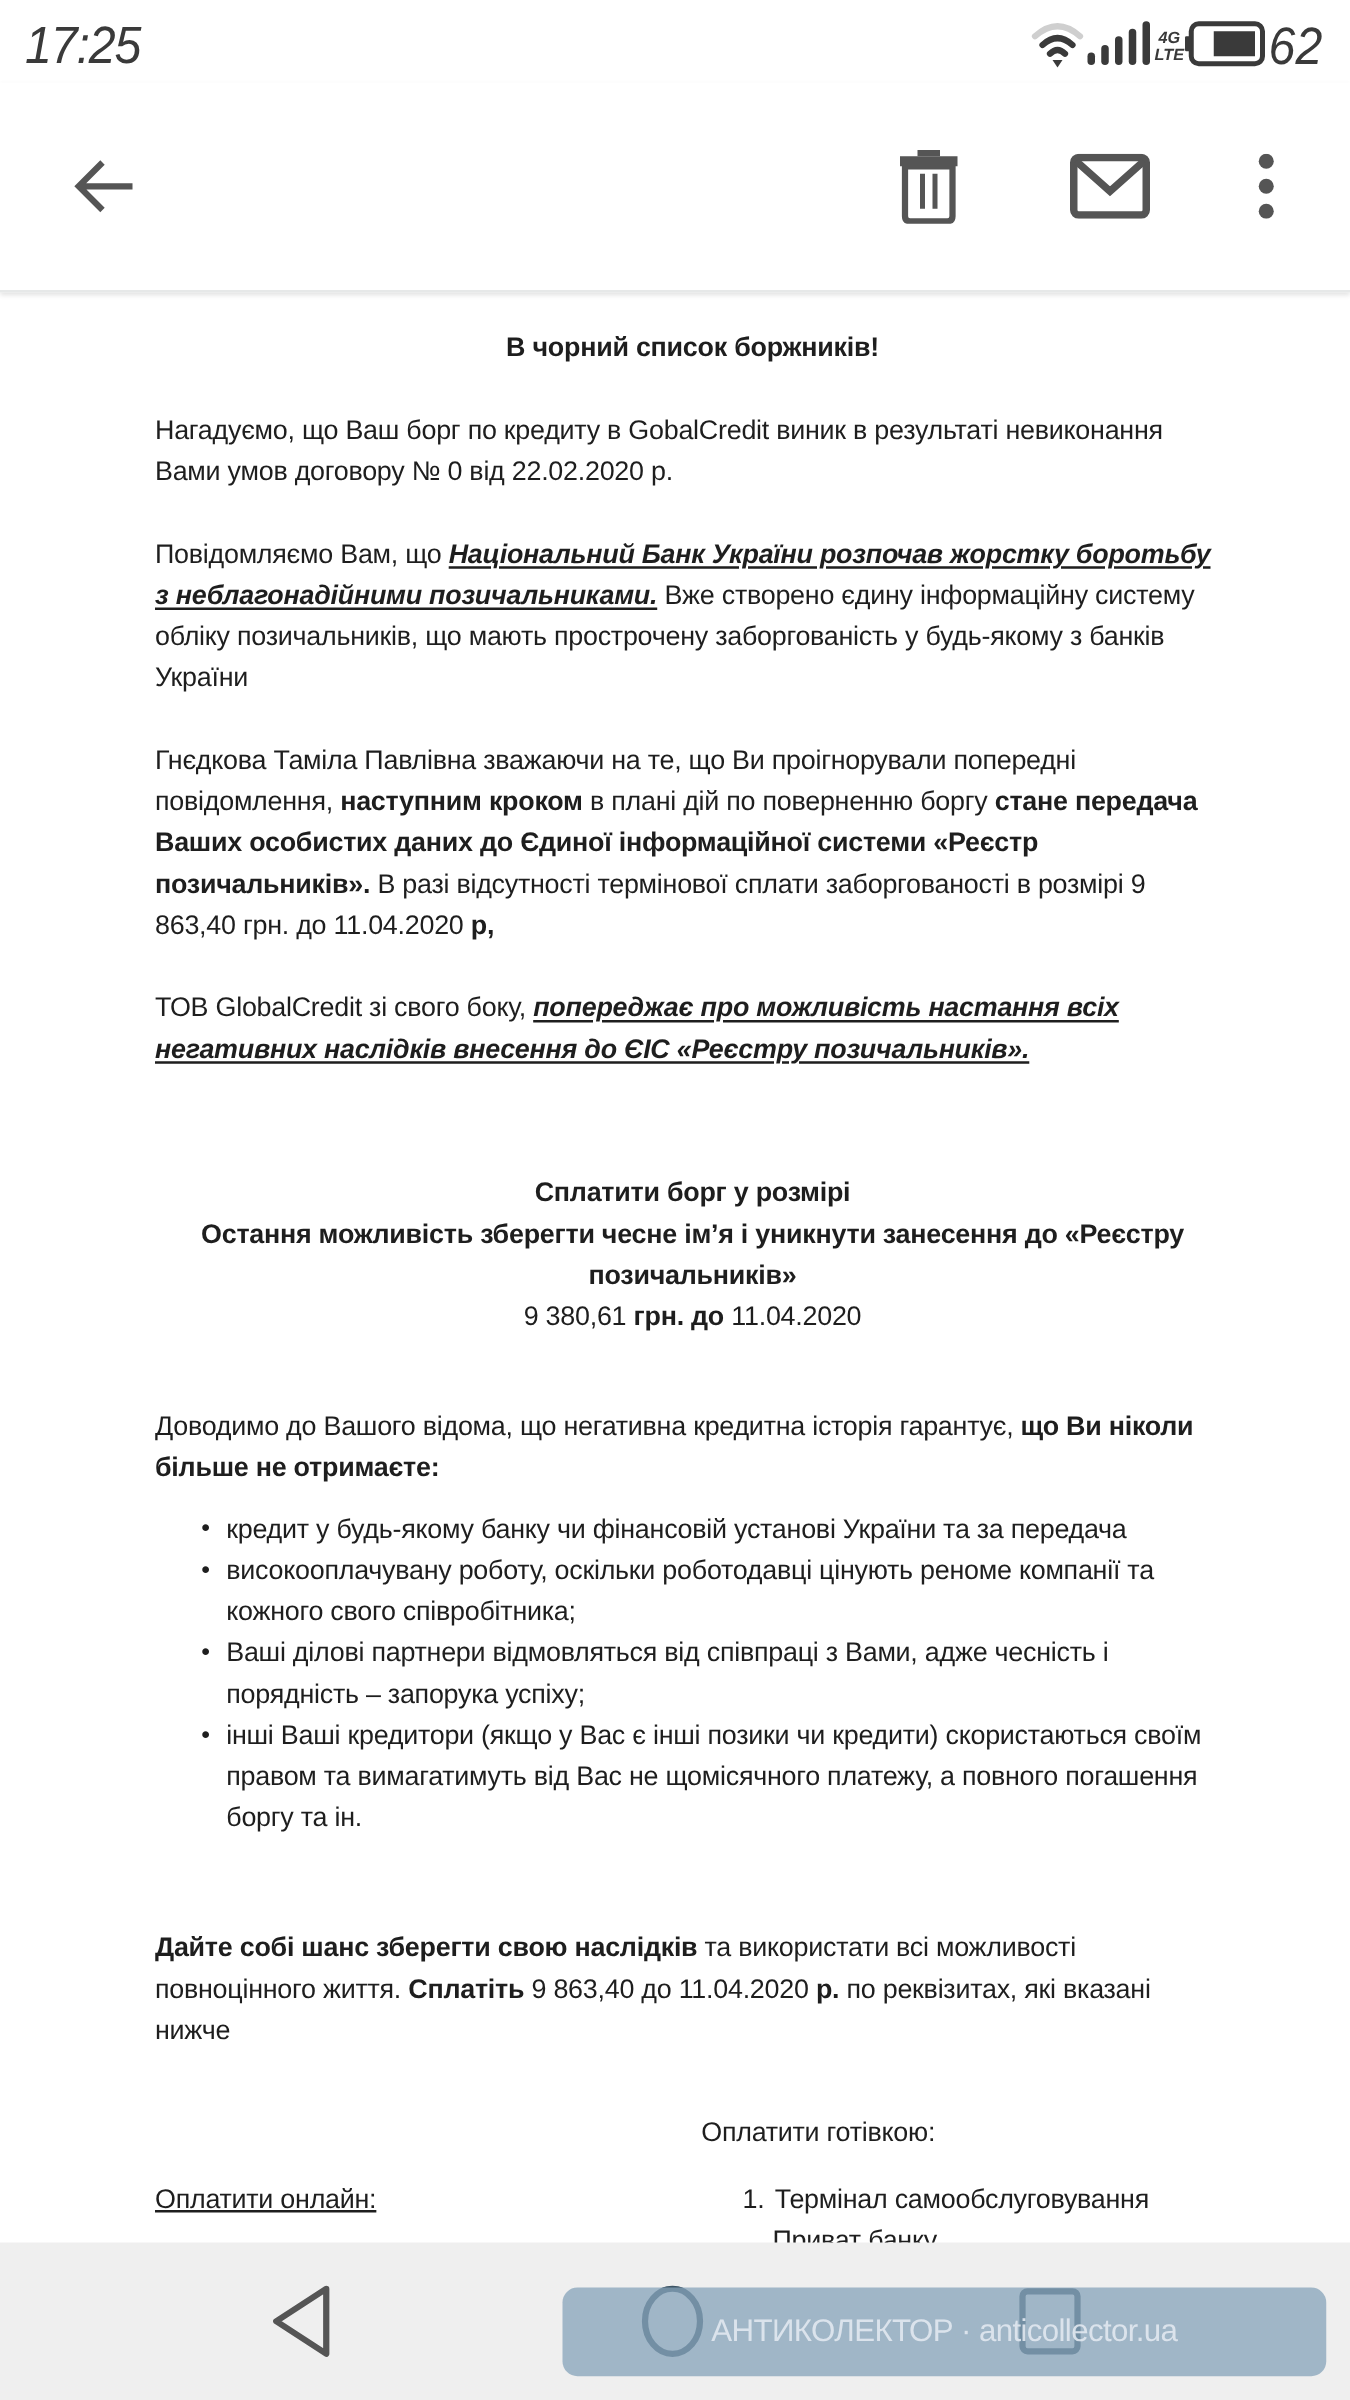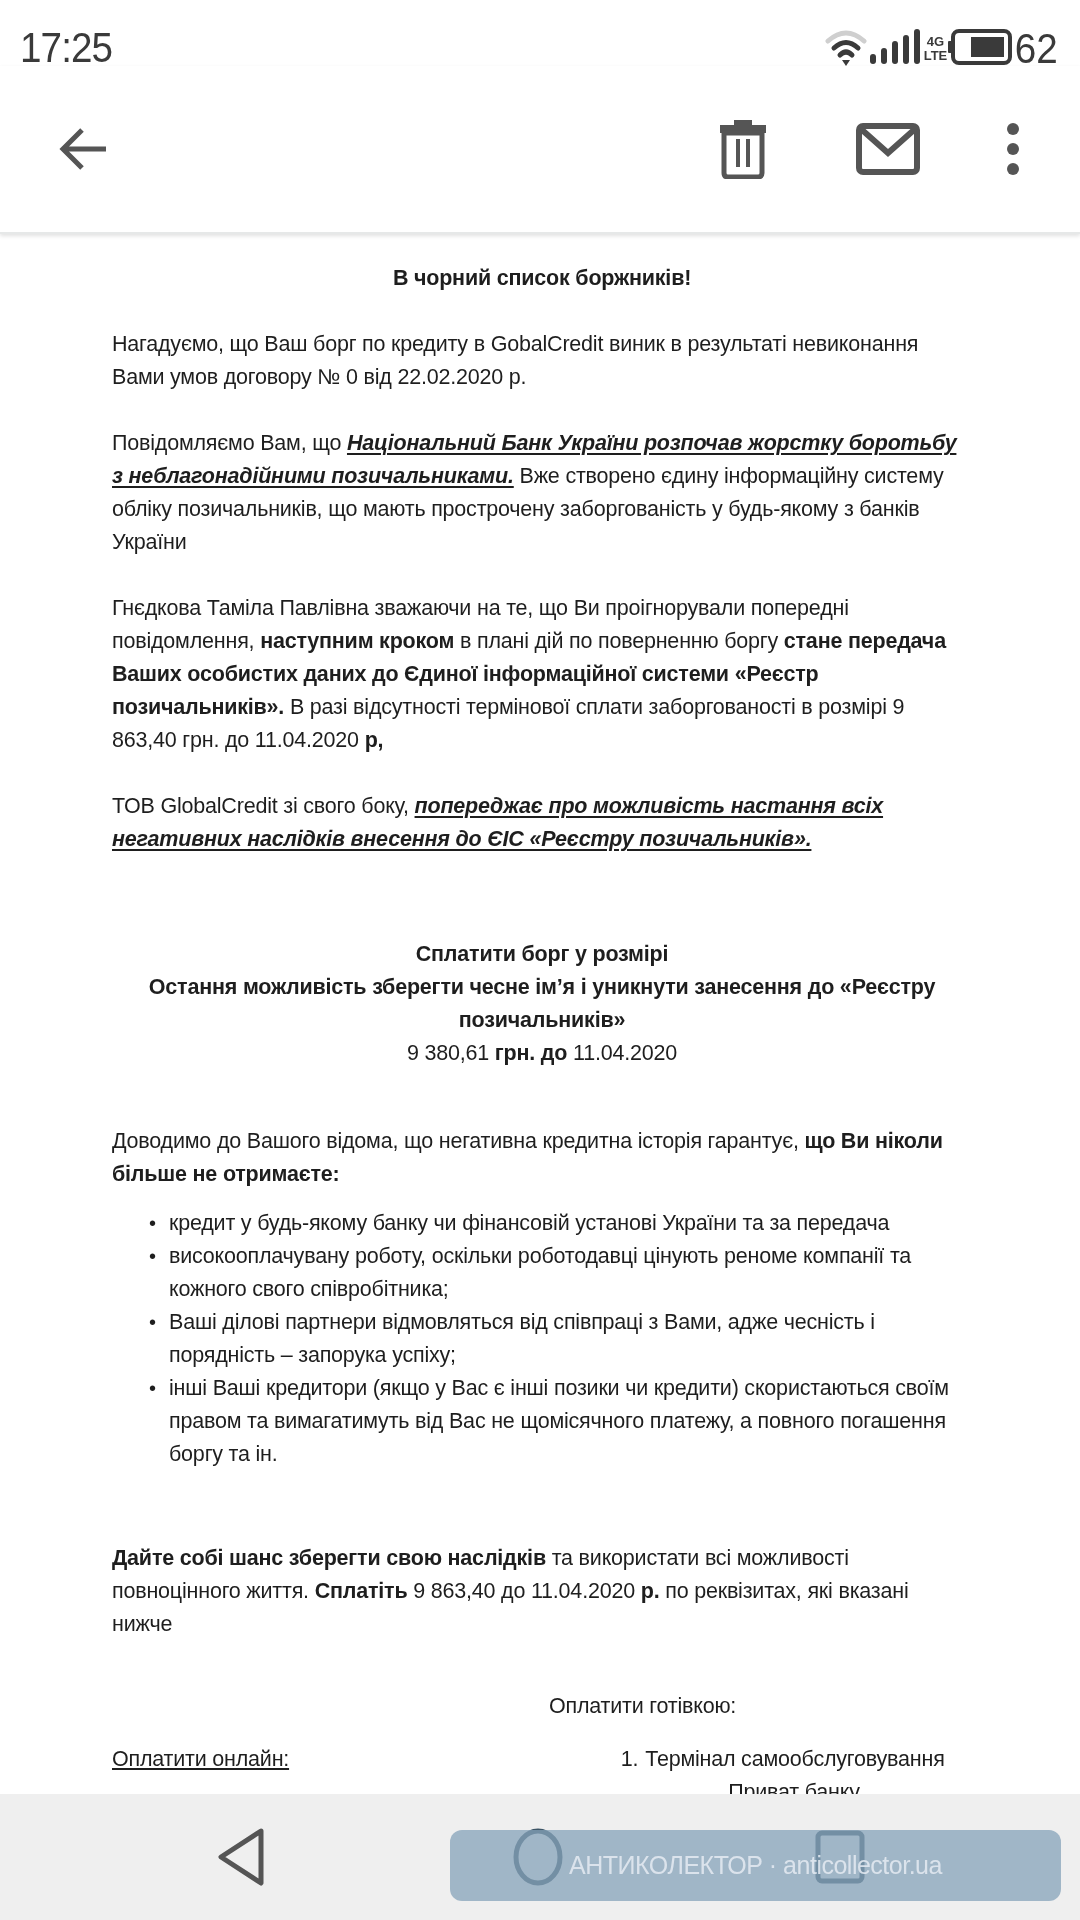--- a/index.html
+++ b/index.html
@@ -1,54 +1,54 @@
 <!DOCTYPE html>
 <html><head>
 <meta charset="utf-8">
 <style>
   * { box-sizing: border-box; margin: 0; padding: 0; }
   html, body { width: 1080px; height: 1920px; overflow: hidden; background: #ffffff; }
   body { position: relative; font-family: "Liberation Sans", sans-serif; color: #202020; }
 
   
-  .status-bar { position: absolute; left: 0; top: 16px; width: 1080px; height: 66px; background: #ffffff; }
+  .status-bar { position: absolute; left: 0; top: 4px; width: 1080px; height: 66px; background: #ffffff; font-style: italic; }
   .status-time { position: absolute; left: 20px; top: 8px; font-size: 42px; color: #3a3a3a; letter-spacing: -1px; transform: scaleX(0.92); transform-origin: left center; }
   .status-icons { position: absolute; right: 20px; top: 10px; height: 46px; display: flex; align-items: center; }
   .status-battery-pct { font-size: 42px; color: #3a3a3a; transform: scaleX(0.92); }
   .lte-badge { display: flex; flex-direction: column; align-items: center; font-size: 13px; font-weight: bold; line-height: 14px; color: #3a3a3a; }
 
   
   .app-bar { position: absolute; left: 0; top: 66px; width: 1080px; height: 168px; background: #ffffff; box-shadow: 0 2px 4px rgba(0,0,0,0.12); border-bottom: 2px solid #e6e8e8; z-index: 2; }
   .app-bar .icon-btn { position: absolute; top: 40px; width: 90px; height: 90px; display: flex; align-items: center; justify-content: center; cursor: pointer; }
   .back-btn { left: 38px; }
   .delete-btn { left: 698px; }
   .mail-btn { left: 843px; }
   .more-btn { left: 968px; }
 
   
-  .email-body { position: absolute; left: 0; top: 236px; width: 964px; height: 1560px; overflow: hidden; }
+  .email-body { position: absolute; left: 12px; top: 236px; width: 964px; height: 1560px; overflow: hidden; }
   .content { position: absolute; left: 112px; top: 0; width: 860px; font-size: 21.5px; line-height: 33px; color: #1e1e1e; letter-spacing: -0.2px; }
   .content p { margin: 0; }
   .center { text-align: center; }
   .b { font-weight: bold; }
   .bui { font-weight: bold; font-style: italic; text-decoration: underline; text-decoration-thickness: 2px; text-underline-offset: 3px; }
   .title { position: absolute; top: 26px; left: 0; width: 860px; text-align: center; font-weight: bold; }
   .p1 { position: absolute; top: 92px; }
   .p2 { position: absolute; top: 191px; }
   .p3 { position: absolute; top: 356px; }
   .p4 { position: absolute; top: 554px; }
   .p5 { position: absolute; top: 702px; width: 860px; }
   .p6 { position: absolute; top: 889px; }
   .bullets { position: absolute; top: 971px; left: 0; width: 860px; list-style: none; }
   .bullets li { position: relative; padding-left: 57px; }
   .bullets li .dot { position: absolute; left: 37px; top: 0; font-size: 20px; }
   .p7 { position: absolute; top: 1306px; }
   .cash-label { position: absolute; top: 1454px; left: 437px; }
   .online-label { position: absolute; top: 1507px; left: 0; text-decoration: underline; }
-  .cash-list { position: absolute; top: 1507px; left: 470px; width: 400px; text-align: center; }
+  .cash-list { position: absolute; top: 1507px; left: 470px; width: 400px; }
   .cash-list .num { display: inline-block; width: 20px; }
   .cash-list .cont { padding-left: 24px; }
 
   
   .nav-bar { position: absolute; left: 0; top: 1794px; width: 1080px; height: 126px; background: #efefef; }
   .nav-btn { position: absolute; top: 20px; width: 90px; height: 90px; display: flex; align-items: center; justify-content: center; cursor: pointer; }
   .nav-back { left: 196px; }
   .nav-home { left: 493px; }
   .nav-recent { left: 795px; }
   .watermark { position: absolute; left: 450px; top: 1830px; width: 611px; height: 71px; background: rgba(134,163,185,0.75); border-radius: 12px; display: flex; align-items: center; justify-content: center; font-size: 25px; color: rgba(225,232,240,0.9); letter-spacing: -0.5px; z-index: 5; }

